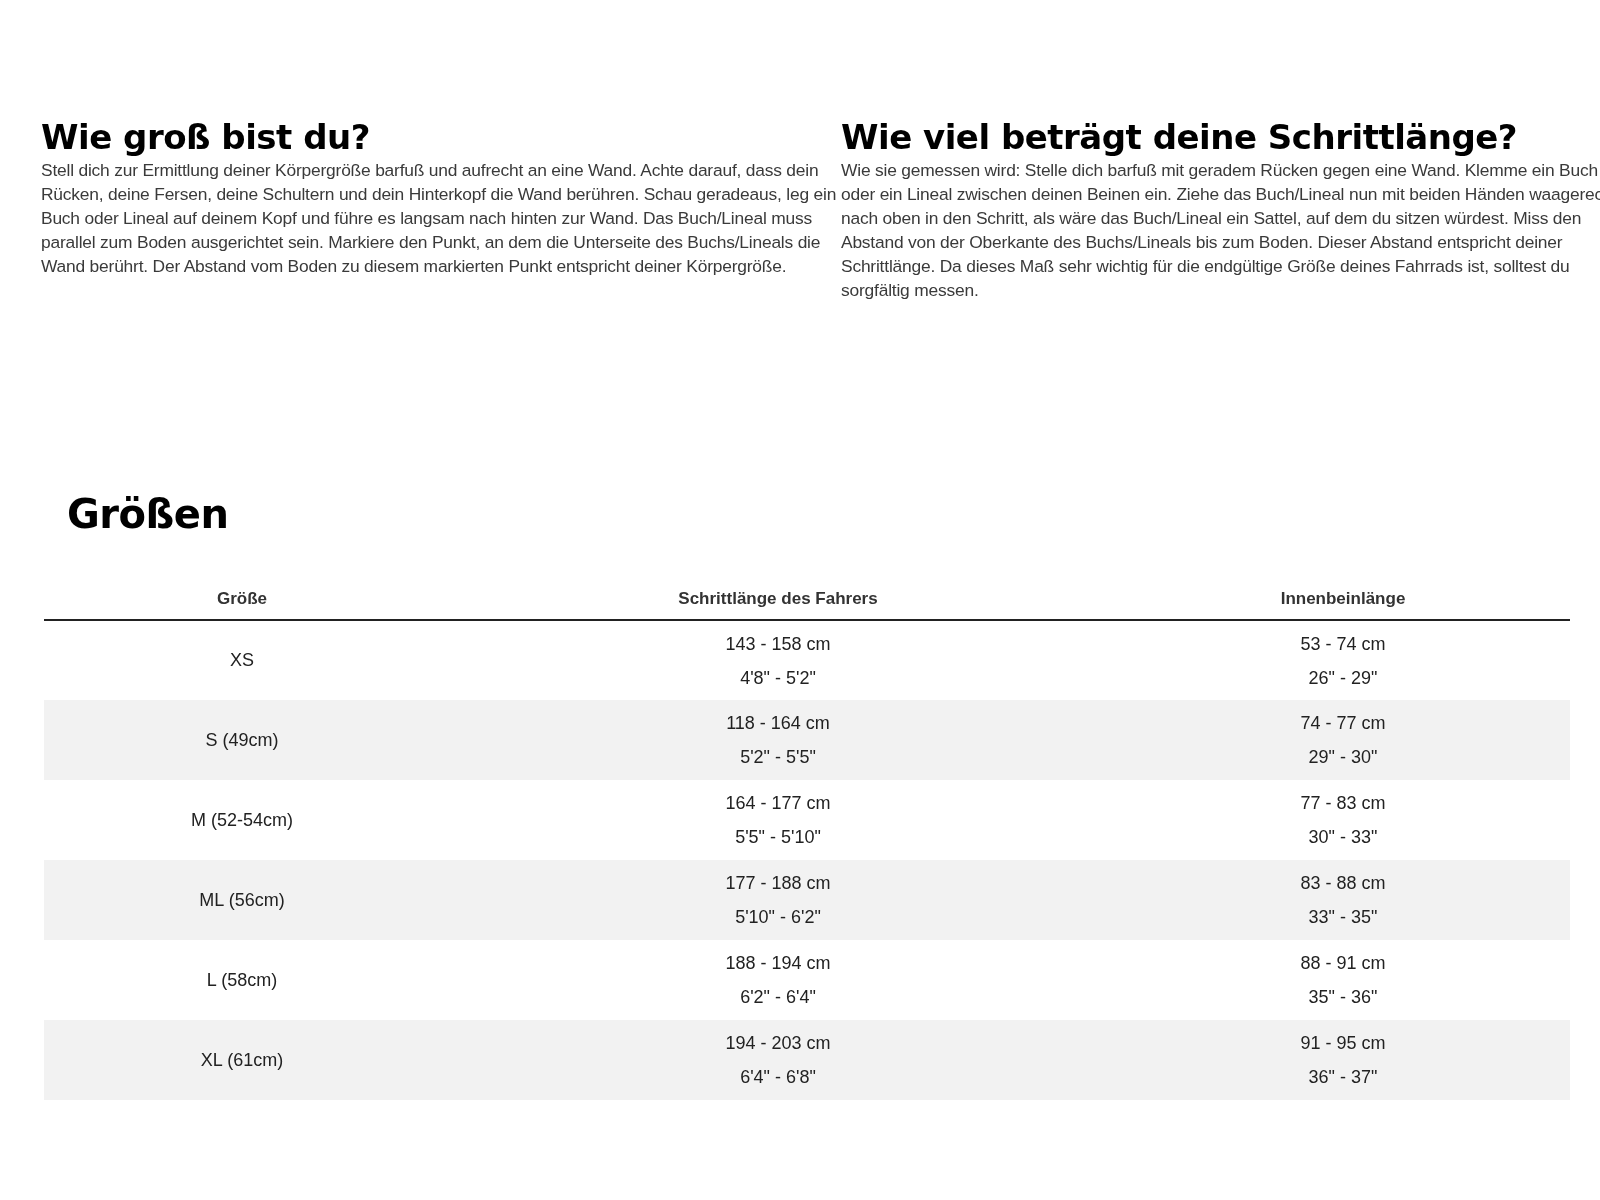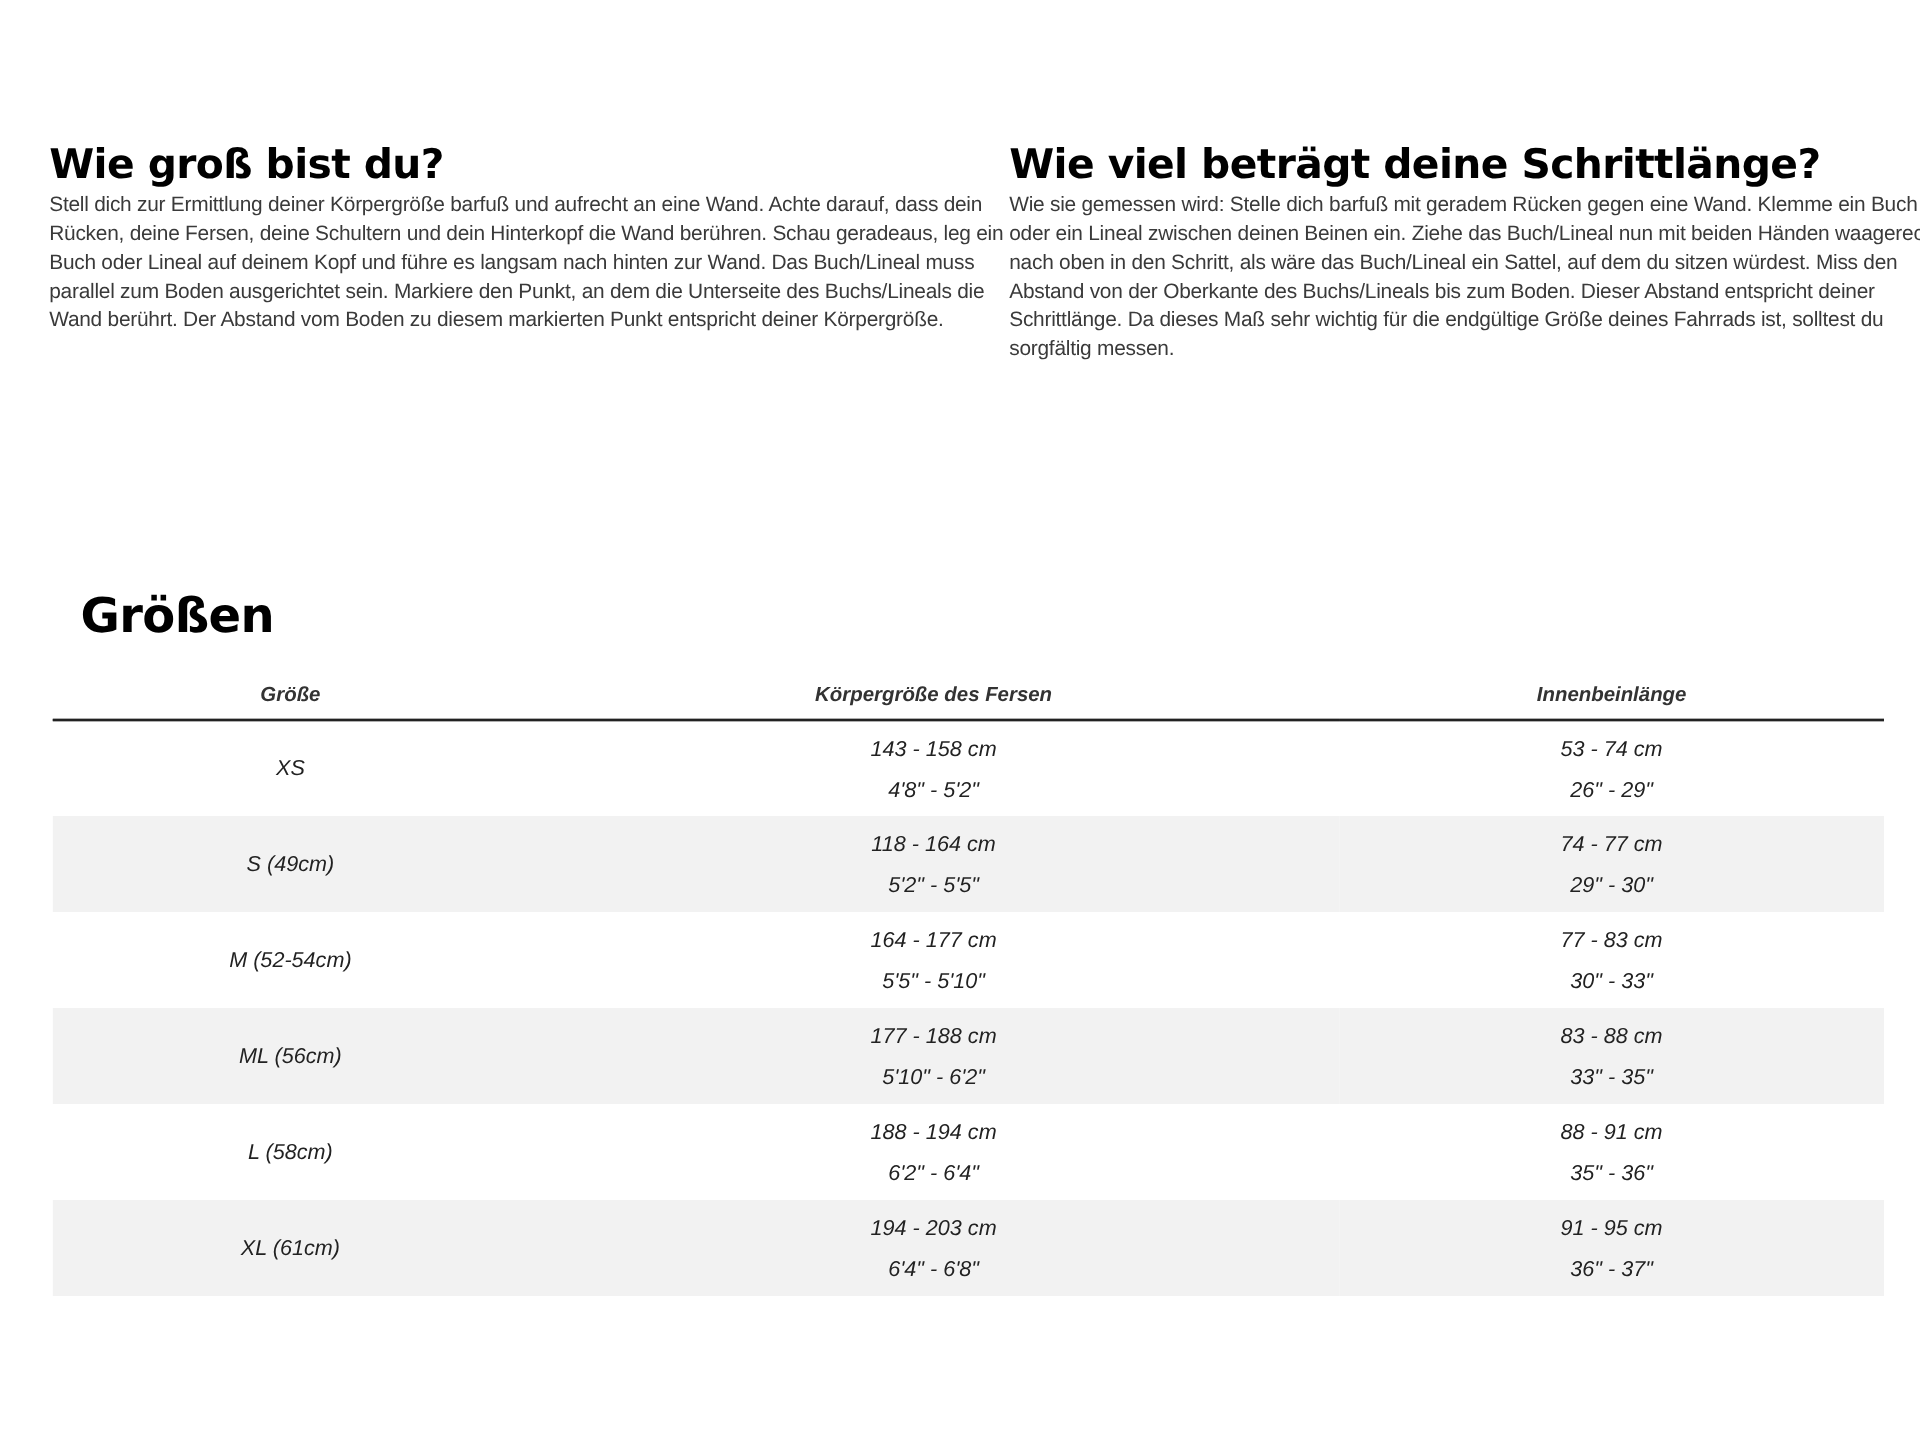--- a/index.html
+++ b/index.html
@@ -29,23 +29,22 @@
 
   .sizes-title {
     position: absolute; left: 43px; top: 491px;
     font-family: "DejaVu Sans", sans-serif;
     font-weight: bold; font-size: 40px; color: #000;
     letter-spacing: -0.5px;
     margin-left: 24px;
   }
 
   .size-table {
-    position: absolute; left: 44px; top: 558px; width: 1526px;
+    position: absolute; left: 44px; top: 578px; width: 1526px;
     border-collapse: collapse;
-    font-style: italic;
   }
   .size-table th {
     font-family: "Liberation Sans", sans-serif;
     font-weight: bold; font-size: 17px; color: #333;
     height: 42px; text-align: center; vertical-align: middle;
     border-bottom: 2px solid #222;
   }
   .size-table td {
     text-align: center; vertical-align: middle;
     font-family: "Liberation Sans", sans-serif;
@@ -70,21 +69,21 @@
   <h2>Wie viel beträgt deine Schrittlänge?</h2>
   <p>Wie sie gemessen wird: Stelle dich barfuß mit geradem Rücken gegen eine Wand. Klemme ein Buch oder ein Lineal zwischen deinen Beinen ein. Ziehe das Buch/Lineal nun mit beiden Händen waagerecht nach oben in den Schritt, als wäre das Buch/Lineal ein Sattel, auf dem du sitzen würdest. Miss den Abstand von der Oberkante des Buchs/Lineals bis zum Boden. Dieser Abstand entspricht deiner Schrittlänge. Da dieses Maß sehr wichtig für die endgültige Größe deines Fahrrads ist, solltest du sorgfältig messen.</p>
 </section>
 
 <h2 class="sizes-title">Größen</h2>
 
 <table class="size-table">
   <thead>
     <tr>
       <th class="col-size">Größe</th>
-      <th class="col-height">Körpergröße des Fersen</th>
+      <th class="col-height">Schrittlänge des Fahrers</th>
       <th class="col-inseam">Innenbeinlänge</th>
     </tr>
   </thead>
   <tbody>
     <tr>
       <td>XS</td>
       <td>
         <span class="cell-line">143 - 158 cm</span>
         <span class="cell-line">4'8" - 5'2"</span>
       </td>

